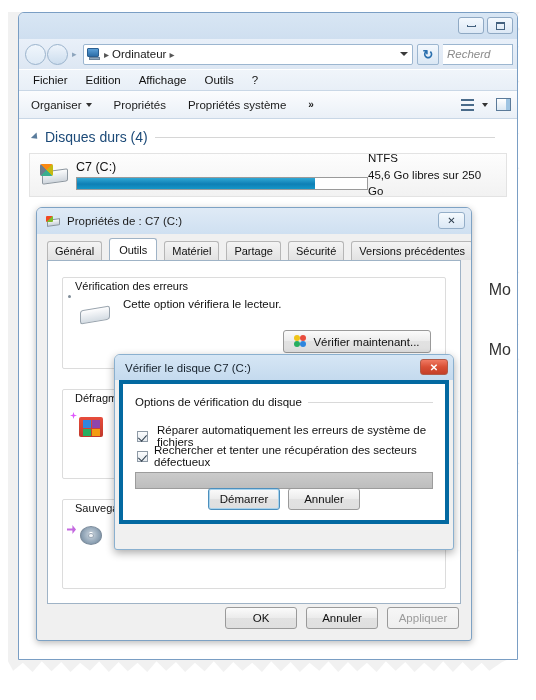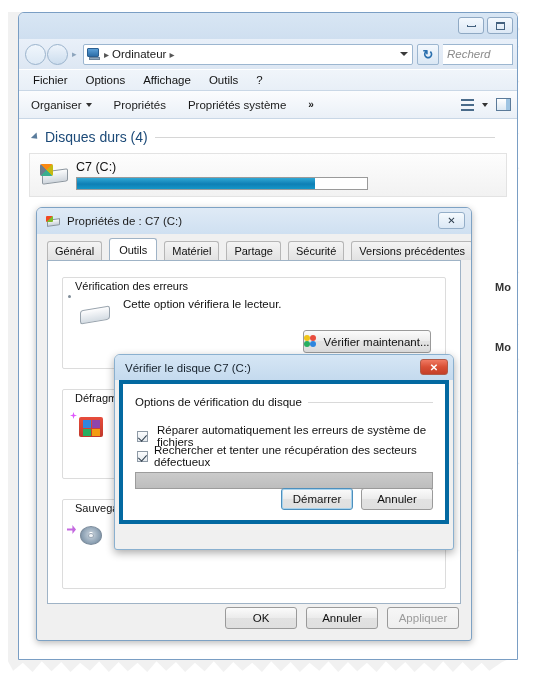--- a/index.html
+++ b/index.html
@@ -440,24 +440,24 @@
     transform: rotate(42deg);
   }
   .cd-progress {
     position:absolute; left:12px; right:12px; top:88px;
     height:17px;
     background: linear-gradient(#cbcbcb,#bdbdbd);
     border:1px solid #9c9c9c;
   }
   .cd-footer {
     position:absolute; left:12px; right:12px; bottom:10px;
-    display:flex; justify-content:flex-end; gap:8px;
+    display:flex; justify-content:center; gap:8px;
   }
   .cdbtn { width:72px; height:22px; }
-  .mo-col { position:absolute; right:6px; font-size:11px; color:#333;font-weight:bold; }
+  .mo-col { position:absolute; right:6px; font-size:16px; color:#333; }
 </style>
 </head>
 <body>
 
 <div id="root">
 
   <div class="scrap"></div>
 
   <div class="explorer">
 
@@ -487,21 +487,21 @@
         <span>Ordinateur</span>
         <span class="crumbsep">▸</span>
         <span class="addr-chev"></span>
       </div>
       <div class="refreshbtn">↻</div>
       <div class="searchbox">Recherd</div>
     </div>
 
     <div class="exp-menubar">
       <span>Fichier</span>
-      <span>Options</span>
+      <span>Edition</span>
       <span>Affichage</span>
       <span>Outils</span>
       <span>?</span>
     </div>
 
     <div class="exp-toolbar">
       <span class="tb-item">
         <span>Organiser</span>
         <span class="dcaret"></span>
       </span>
@@ -532,20 +532,24 @@
           <span class="body"></span>
           <span class="flag"></span>
           <span class="flag2"></span>
         </span>
         <span class="drive-left">
           <span class="drive-name" style="display:block">C7 (C:)</span>
           <span class="bar-outer" style="display:block">
             <span class="bar-inner" id="usage-fill" style="display: block; width: 82%;"></span>
           </span>
         </span>
+        <span class="drive-right">
+          <span style="display:block">NTFS</span>
+          <span style="display:block">45,6 Go libres sur 250 Go</span>
+        </span>
       </div>
 
       <span class="mo-col" style="top:162px;">Mo</span>
       <span class="mo-col" style="top:222px;">Mo</span>
     </div>
   </div>
 
   <div class="propdlg">
 
     <div class="prop-title">
@@ -568,21 +572,21 @@
     </div>
 
     <div class="prop-page">
 
       <div class="fieldset" style="left:14px; top:16px; right:14px; height:92px;">
         <span class="fs-legend">Vérification des erreurs</span>
         <span class="fs-ico hdd-ico" style="left:14px; top:26px;">
           <span class="top"></span><span class="dot"></span>
         </span>
         <span class="fs-text" style="left:60px; top:20px;">Cette option vérifiera le lecteur.</span>
-        <span class="btn" style="position:absolute; right:14px; top:52px; width:128px; height:23px;">
+        <span class="btn" style="position:absolute; right:14px; top:52px; width:148px; height:23px;">
           <span class="shield">
             <span class="q q1"></span>
               <span class="q q2"></span>
               <span class="q q3"></span>
               <span class="q q4"></span>
           </span>
           <span>Vérifier maintenant...</span>
         </span>
       </div>
 

